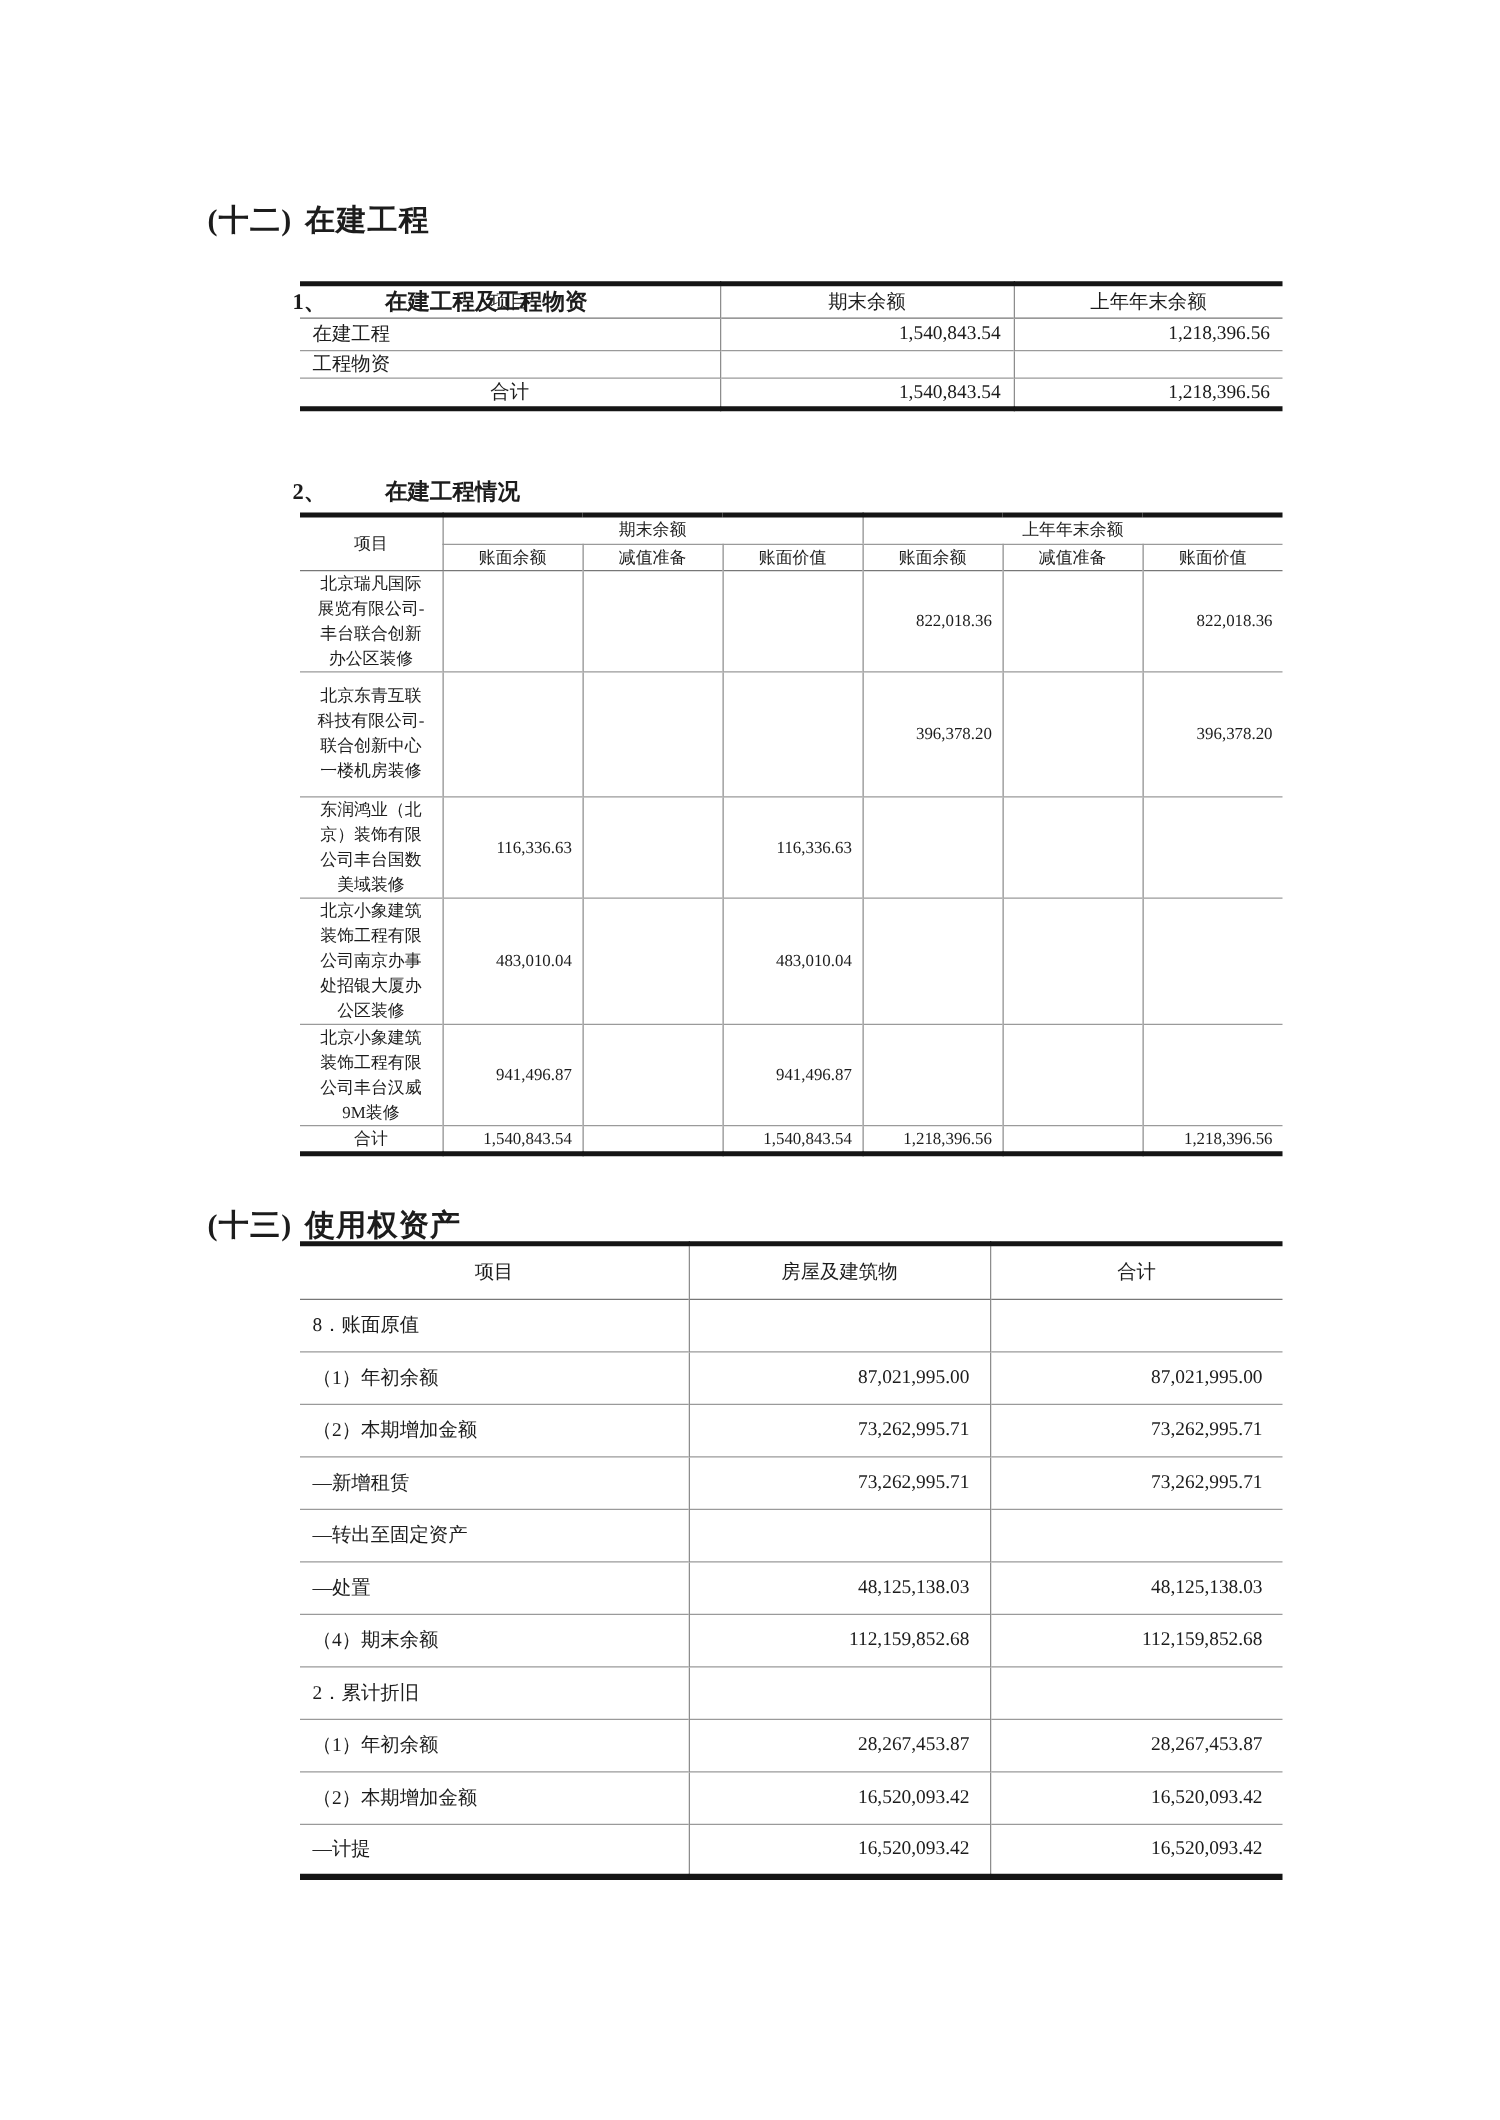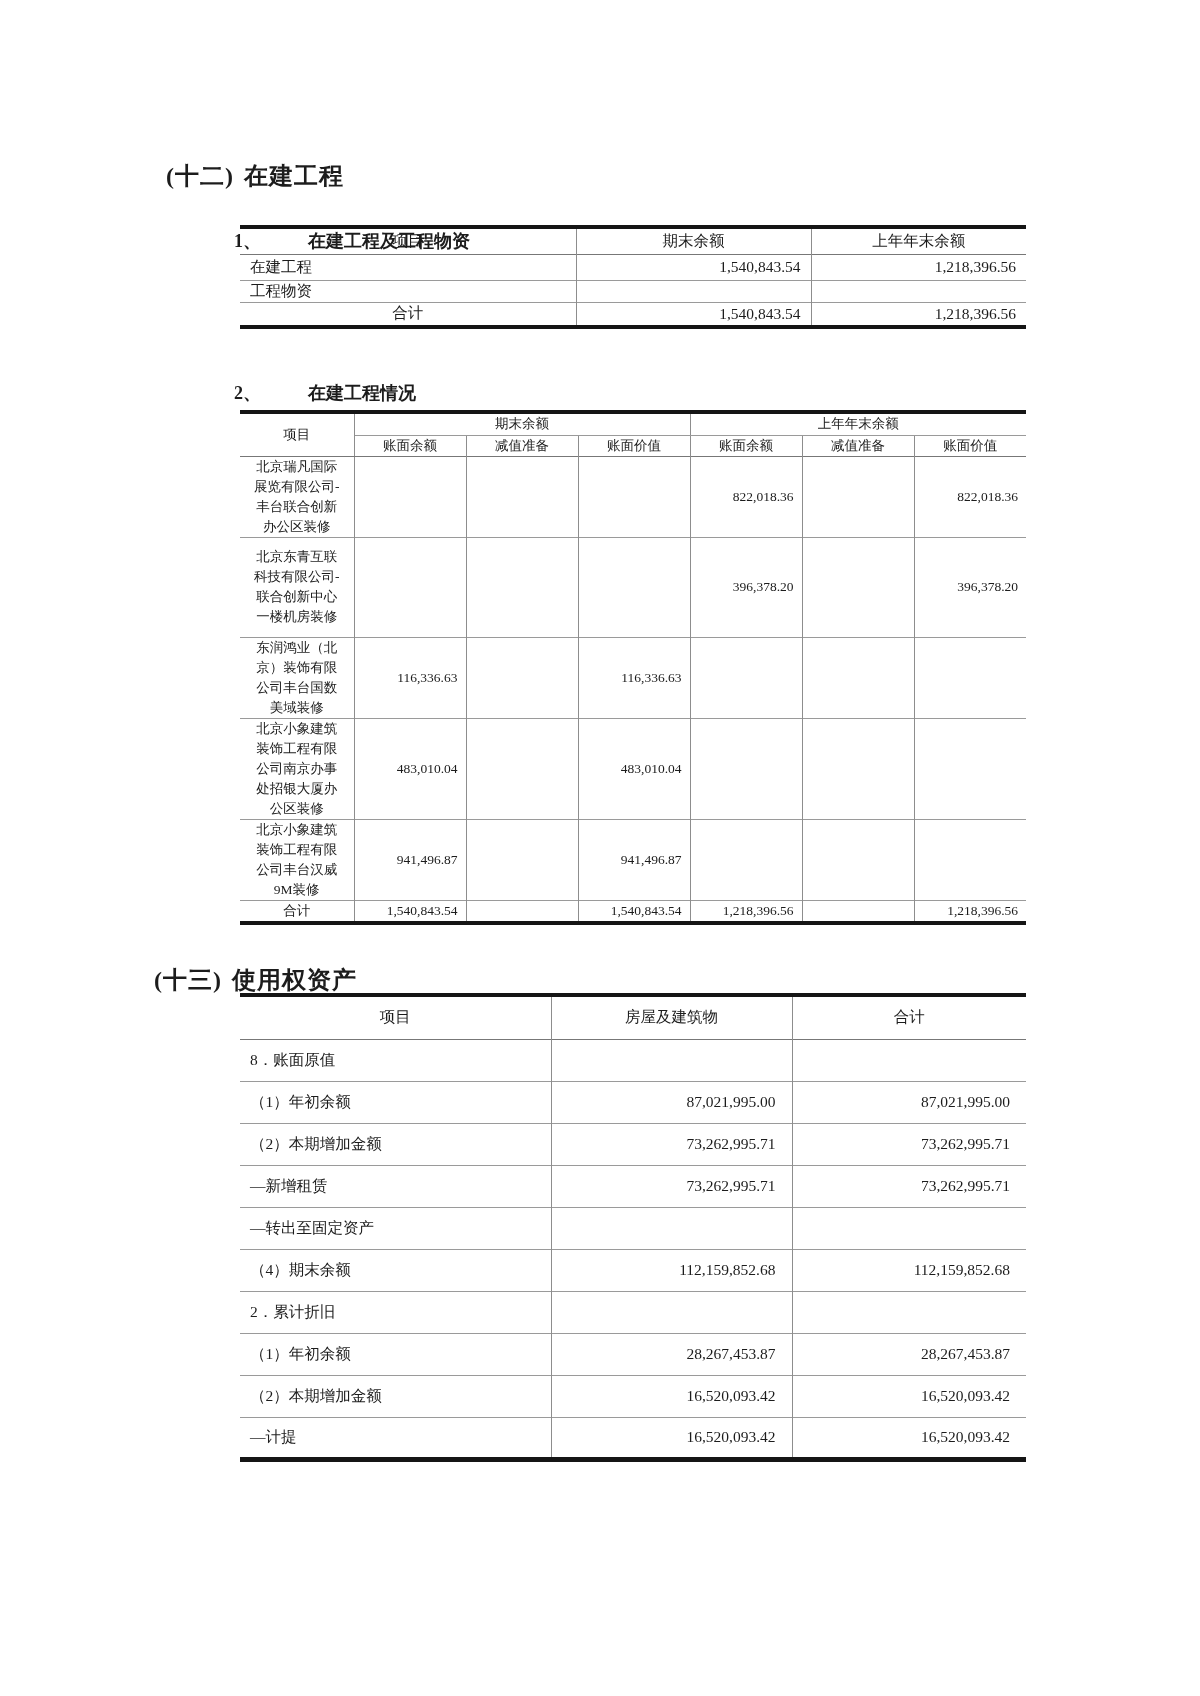--- a/index.html
+++ b/index.html
@@ -163,21 +163,21 @@
     <td class="num">1,540,843.54</td>
     <td class="num vl"></td>
     <td class="num vl">1,540,843.54</td>
     <td class="num vl">1,218,396.56</td>
     <td class="num vl"></td>
     <td class="num vl">1,218,396.56</td>
   </tr>
 </tbody>
   </table>
 
-<div class="abs sec-heading" style="left:154px;top:964px;">
+<div class="abs sec-heading" style="left:166px;top:964px;">
   <span class="sec-label">(十三)</span><span>使用权资产</span>
 </div>
 
 <table id="t3" class="abs" style="left:240px;top:993px;">
   <colgroup>
       <col style="width:311px">
       <col style="width:241px">
       <col style="width:234px">
     </colgroup>
   <tbody>
@@ -205,20 +205,25 @@
     <td class="l vr">—新增租赁</td>
     <td class="r vr">73,262,995.71</td>
     <td class="r">73,262,995.71</td>
   </tr>
   <tr class="hb">
     <td class="l vr">—转出至固定资产</td>
     <td class="r vr"></td>
     <td class="r"></td>
   </tr>
   <tr class="hb">
+    <td class="l vr">—处置</td>
+    <td class="r vr">48,125,138.03</td>
+    <td class="r">48,125,138.03</td>
+  </tr>
+  <tr class="hb">
     <td class="l vr">（4）期末余额</td>
     <td class="r vr">112,159,852.68</td>
     <td class="r">112,159,852.68</td>
   </tr>
   <tr class="hb">
     <td class="l vr">2．累计折旧</td>
     <td class="r vr"></td>
     <td class="r"></td>
   </tr>
   <tr class="hb">

